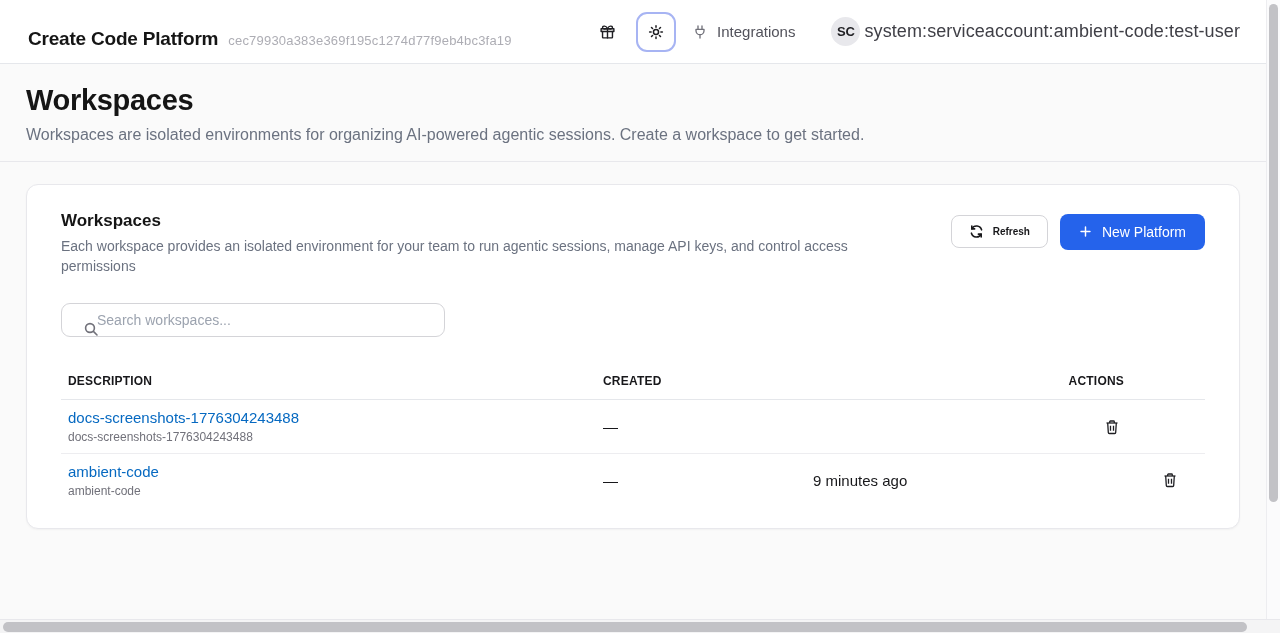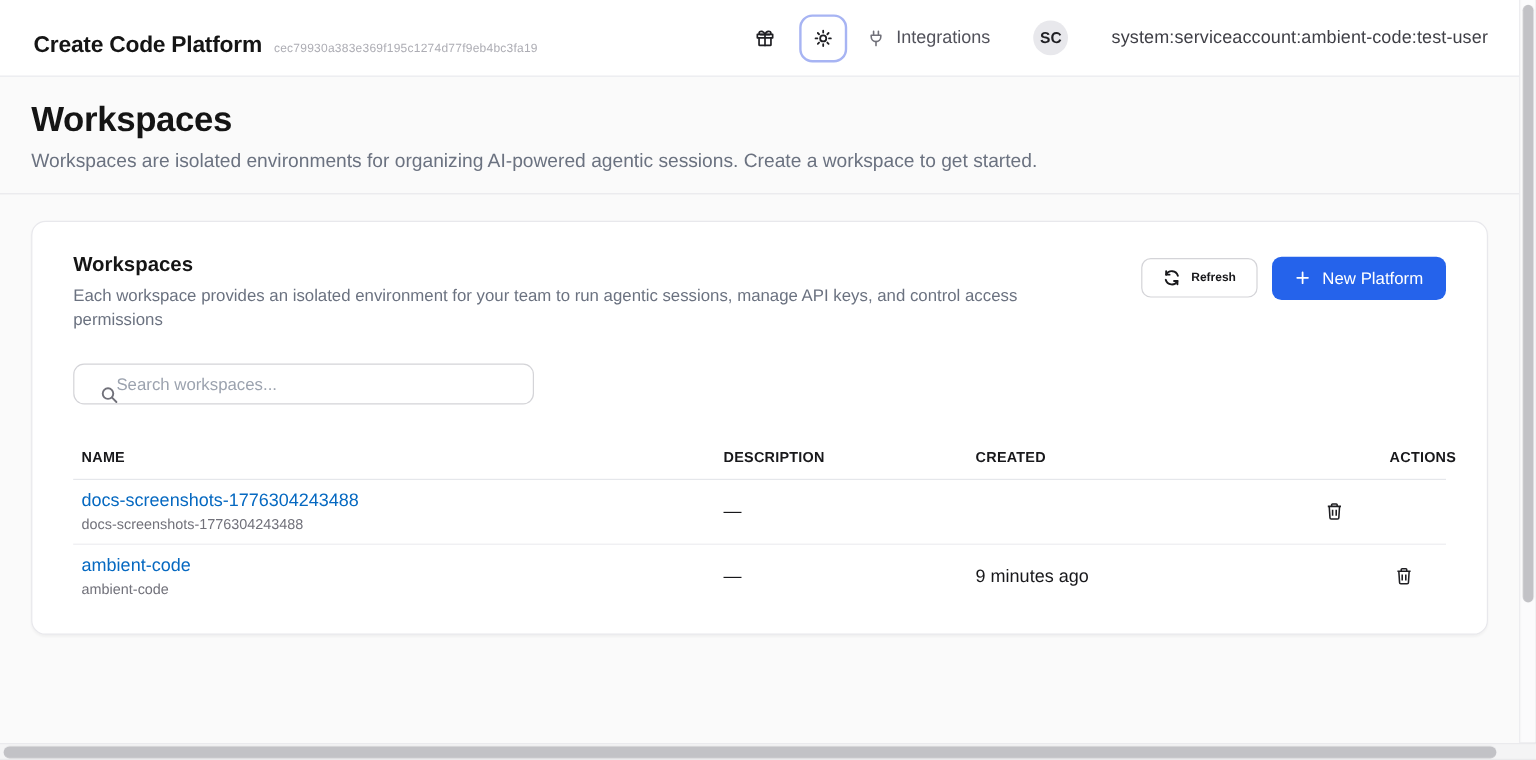--- a/index.html
+++ b/index.html
@@ -12,40 +12,40 @@
   .viewport { width:1266px; height:619px; overflow:hidden; }
 
   
   .app-header {
     height:64px; background:#ffffff; border-bottom:1px solid #e5e7eb;
     display:flex; align-items:center; justify-content:space-between;
     padding:0 26px 0 28px;
   }
   .brand { display:flex; align-items:baseline; gap:10px; white-space:nowrap; }
   .brand-title { font-size:19px; font-weight:700; color:#151515; letter-spacing:-0.2px; }
-  .brand-hash { font-size:10px; color:#adadb4; letter-spacing:0.2px;margin-top:20px; }
+  .brand-hash { font-size:13px; color:#adadb4; letter-spacing:0.2px;margin-top:20px; }
   .header-right { display:flex; align-items:center; }
   .icon-btn { background:none; border:none; cursor:pointer; display:flex; align-items:center; justify-content:center; padding:4px; }
   .gift-btn { margin-right:16px; color:#1f1f23; }
   .theme-btn {
     width:40px; height:40px; border:2px solid #a7b4f3; border-radius:11px;
     background:#ffffff; margin-right:16px; color:#1f1f23;
   }
   .integrations {
     display:flex; align-items:center; gap:9px; background:none; border:none;
     cursor:pointer; font-family:inherit; font-size:15px; color:#52525b; margin-right:36px;
   }
   .integrations svg { color:#71717a; }
   .user-chip { display:flex; align-items:center; gap:4px; cursor:pointer; }
   .avatar {
     width:29px; height:29px; border-radius:50%; background:#e8e8ec;
     display:flex; align-items:center; justify-content:center;
     font-size:13px; font-weight:700; color:#1f1f23;
   }
-  .user-name { font-size:15px; font-weight:500; color:#3f3f46; letter-spacing:0.1px;margin-left:32px; }
+  .user-name { font-size:18px; font-weight:500; color:#3f3f46; letter-spacing:0.1px; }
 
   
   .page-head { padding:19px 26px 14px 26px; border-bottom:1px solid #e8e8ec; background:#fafafa; }
   .page-title { font-size:29px; font-weight:700; color:#151515; letter-spacing:-0.3px; line-height:1.2; }
   .page-subtitle { margin-top:5px; font-size:16px; color:#6b7280; line-height:1.5; }
 
   
   .main { padding:22px 26px; }
   .card {
     background:#ffffff; border:1px solid #e8e8ec; border-radius:12px;
@@ -181,21 +181,20 @@
           <svg width="16" height="16" viewBox="0 0 16 16" fill="none" stroke="currentColor" stroke-width="1.6" stroke-linecap="round">
             <circle cx="7" cy="7" r="4.4"></circle>
               <path d="M10.4 10.4L14 14"></path>
           </svg>
         </span>
         <input class="search-input" type="text" placeholder="Search workspaces..." style="">
       </div>
 
       <div class="table">
         <div class="trow thead">
-          <div class="cell">NAME</div>
           <div class="cell">DESCRIPTION</div>
           <div class="cell">CREATED</div>
           <div class="cell actions">ACTIONS</div>
         </div>
         <div class="tbody">
 
           <div class="trow">
             <div class="cell">
               <a class="name-link">docs-screenshots-1776304243488</a>
               <div class="name-sub">docs-screenshots-1776304243488</div>

